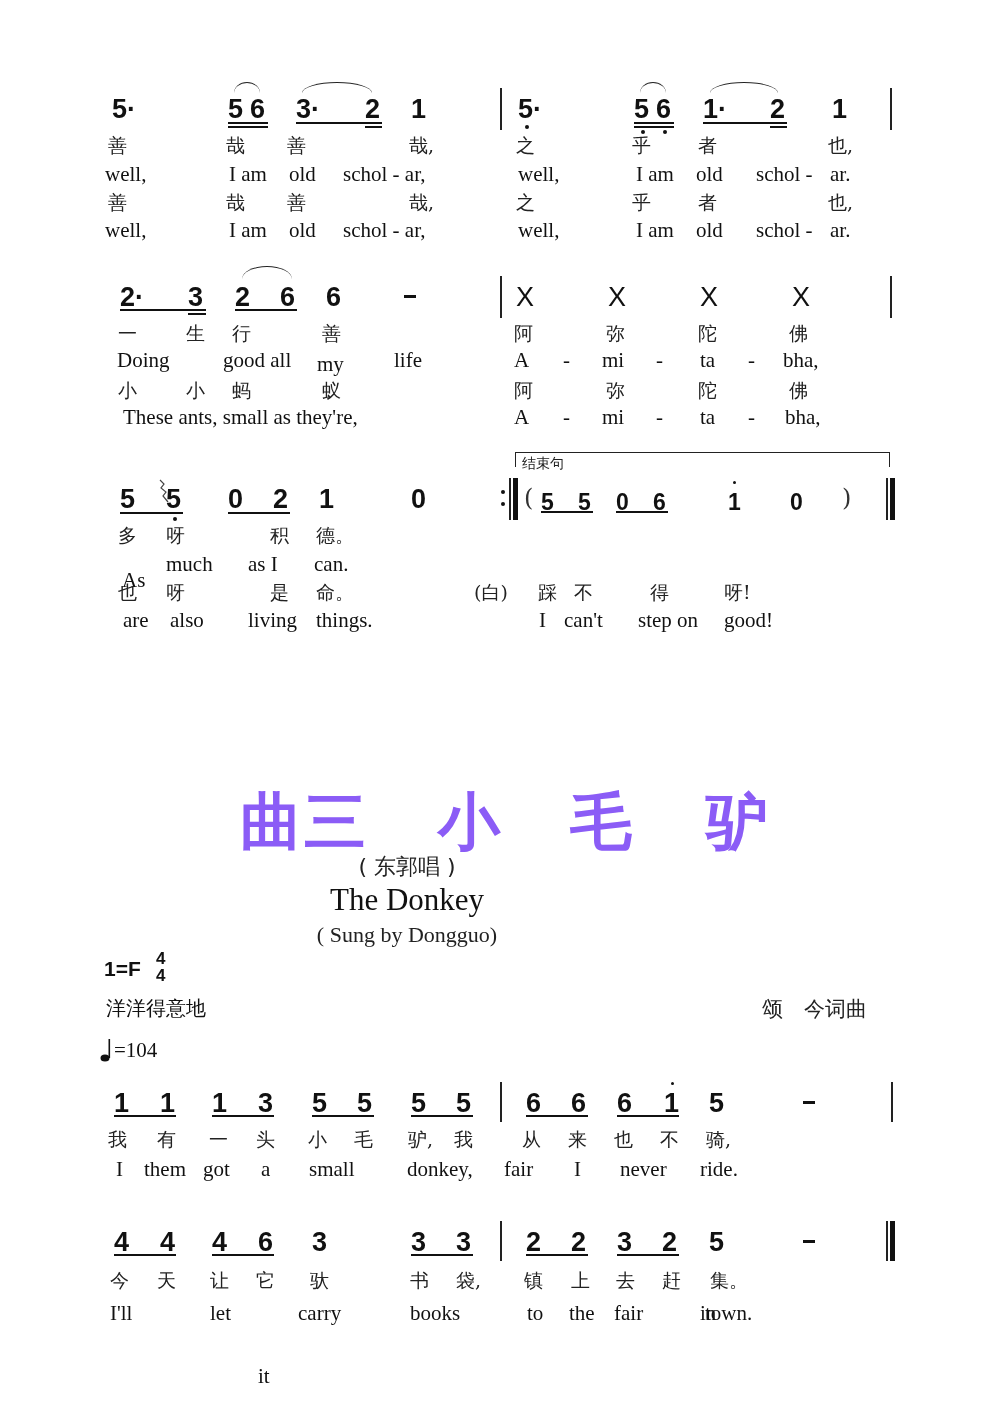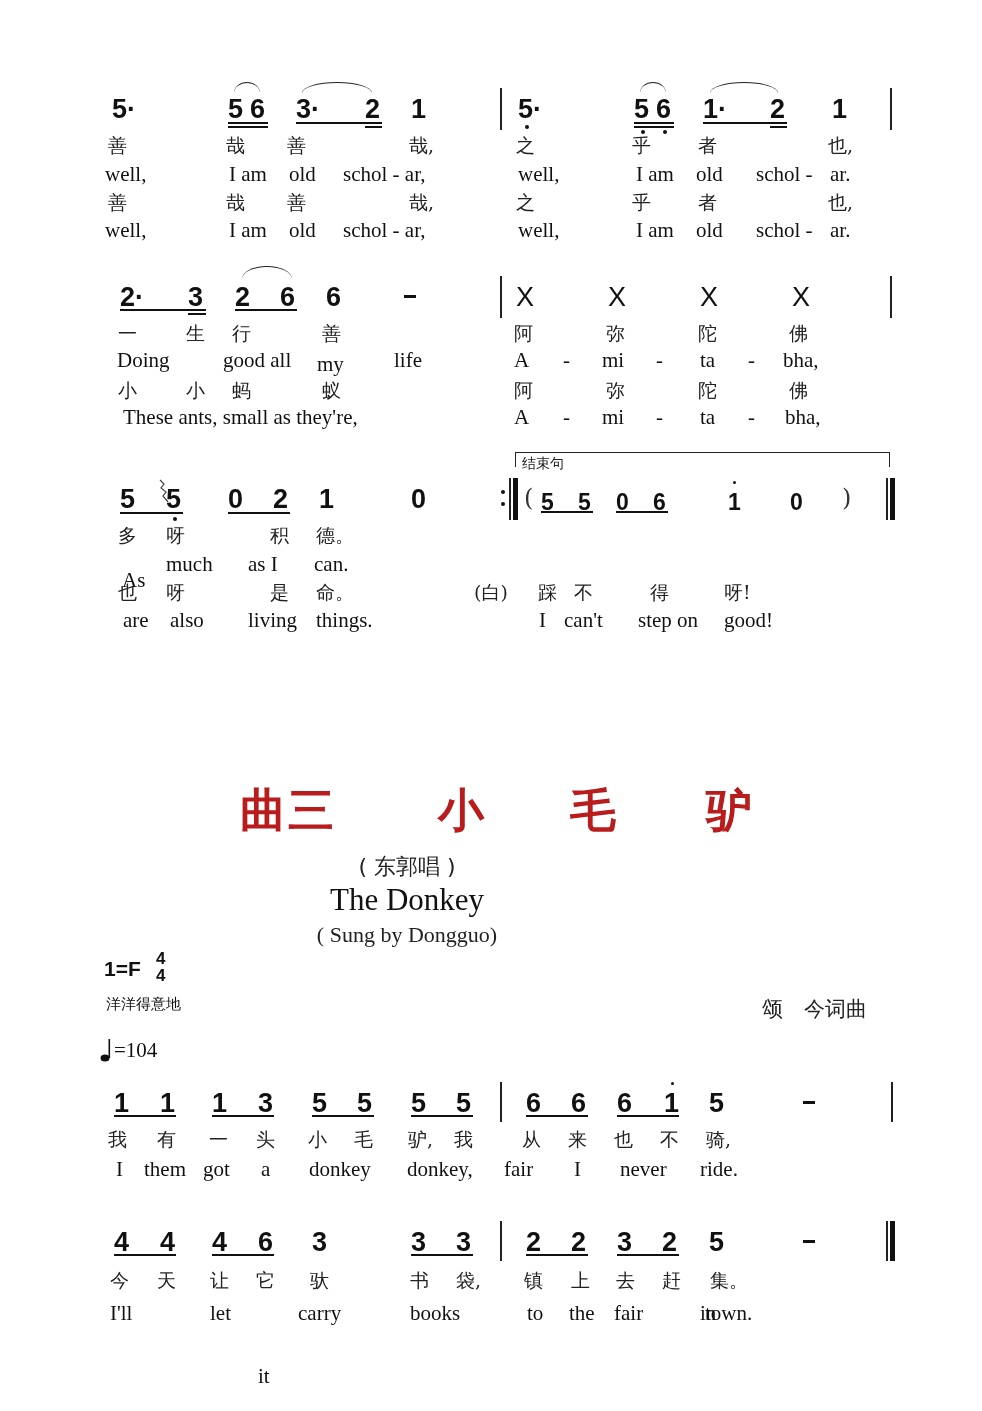--- a/index.html
+++ b/index.html
@@ -8,21 +8,21 @@
   .note { position: absolute; font-family: "Liberation Sans", sans-serif; font-weight: bold; font-size: 27px; line-height: 30px; color: #111; }
   .zh { position: absolute; font-family: "DejaVu Serif", serif; font-size: 19px; line-height: 22px; color: #222; }
   .en { position: absolute; font-family: "Liberation Serif", serif; font-size: 21px; line-height: 24px; color: #111; }
   .ul1 { position: absolute; height: 2px; background: #111; }
   .ul2 { position: absolute; height: 6px; border-top: 2px solid #111; border-bottom: 2px solid #111; box-sizing: border-box; }
   .bar { position: absolute; width: 1.5px; background: #222; }
   .thick { position: absolute; width: 5px; background: #111; }
   .slur { position: absolute; border-top: 1.5px solid #222; border-radius: 50% 50% 0 0 / 100% 100% 0 0; }
   .dot { position: absolute; width: 4px; height: 4px; border-radius: 50%; background: #111; }
   .dash { position: absolute; width: 12px; height: 3px; background: #111; }
-  .title-zh { position: absolute; font-family: Liberation Serif, serif; font-weight: bold; font-size: 46px; color: #b91c1c; letter-spacing: 2px; }
+  .title-zh { position: absolute; font-family: Liberation Serif, serif; font-weight: bold; font-size: 62px; color: #8b5cf6; letter-spacing: 2px; }
   .center { position: absolute; left: 0; width: 814px; text-align: center; }
 </style>
 </head>
 <body>
 
 <div>
 
   <span class="note" style="left:112px;top:94px">5·</span>
   <div class="slur" style="left:234px;top:82px;width:26px;height:10px"></div>
   <span class="note" style="left:228px;top:94px">5</span>
@@ -242,21 +242,21 @@
   <div class="center" style="top:922px;font-family:'Liberation Serif',serif;font-size:22px;color:#222">( Sung by Dongguo)</div>
 
   <span class="abs" style="left:104px;top:957px;font-family:'Liberation Serif',serif;font-size:21px">
     <span style="font-family:'Liberation Sans',sans-serif;font-weight:bold">1=F</span>
   </span>
   <span class="abs" style="left:156px;top:950px;font-family:'Liberation Sans',sans-serif;font-weight:bold;font-size:17px;line-height:17px;text-align:center">
     <span style="display:block">4</span>
     <span style="display:block">4</span>
   </span>
 
-  <span class="abs" style="left:106px;top:995px;font-family:'DejaVu Sans',sans-serif;font-size:15px;color:#111">洋洋得意地</span>
+  <span class="abs" style="left:106px;top:995px;font-family:'DejaVu Sans',sans-serif;font-size:20px;color:#111">洋洋得意地</span>
   <span class="abs" style="left:762px;top:995px;font-family:'DejaVu Serif',serif;font-size:21px;color:#222;white-space:pre">颂　今词曲</span>
 
   <span class="abs" style="left:100px;top:1038px">
     <svg width="14" height="24" style="vertical-align:bottom">
         <ellipse cx="5" cy="19" rx="4.5" ry="3.5" fill="#111"></ellipse>
         <rect x="8.5" y="0" width="1.6" height="19" fill="#111"></rect>
       </svg><span style="font-family:'Liberation Serif',serif;font-size:21px">=104</span>
   </span>
 </div>
 
@@ -280,21 +280,21 @@
   <span class="zh" style="left:256px;top:1128px">头</span>
   <span class="zh" style="left:308px;top:1128px">小</span>
   <span class="zh" style="left:354px;top:1128px">毛</span>
   <span class="zh" style="left:408px;top:1128px">驴,</span>
   <span class="zh" style="left:454px;top:1128px">我</span>
 
   <span class="en" style="left:116px;top:1157px">I</span>
   <span class="en" style="left:144px;top:1157px">them</span>
   <span class="en" style="left:203px;top:1157px">got</span>
   <span class="en" style="left:261px;top:1157px">a</span>
-  <span class="en" style="left:309px;top:1157px">donkey</span>
+  <span class="en" style="left:309px;top:1157px">small</span>
   <span class="en" style="left:407px;top:1157px">donkey,</span>
 
   <div class="bar" style="left:500px;top:1082px;height:40px"></div>
 
   <span class="note" style="left:526px;top:1088px">6</span>
   <span class="note" style="left:571px;top:1088px">6</span>
   <div class="ul1" style="left:526px;top:1115px;width:62px"></div>
   <span class="note" style="left:617px;top:1088px">6</span>
   <div class="dot" style="left:671px;top:1082px;width:3px;height:3px"></div>
   <span class="note" style="left:664px;top:1088px">1</span>

